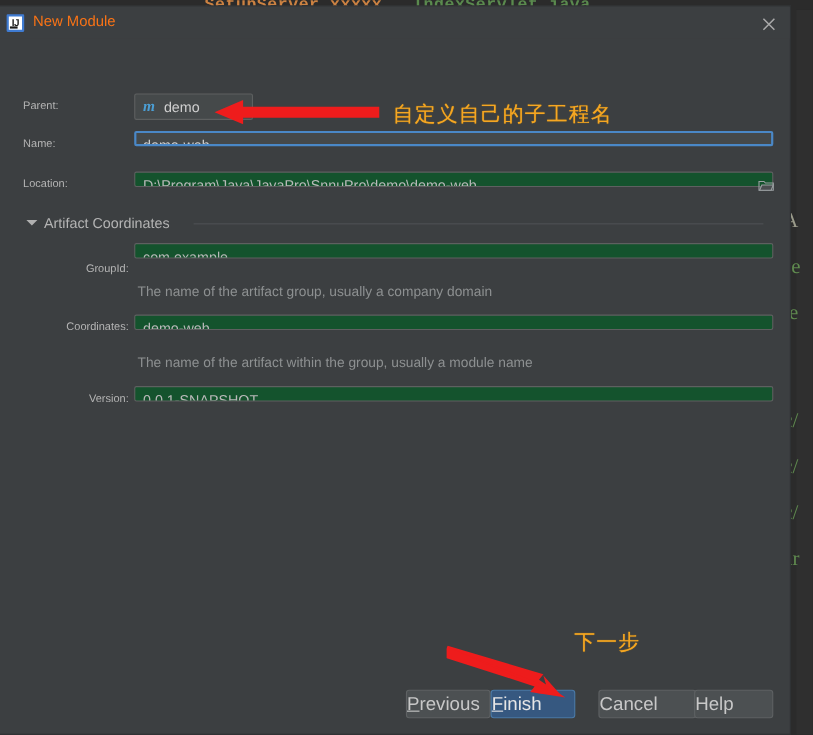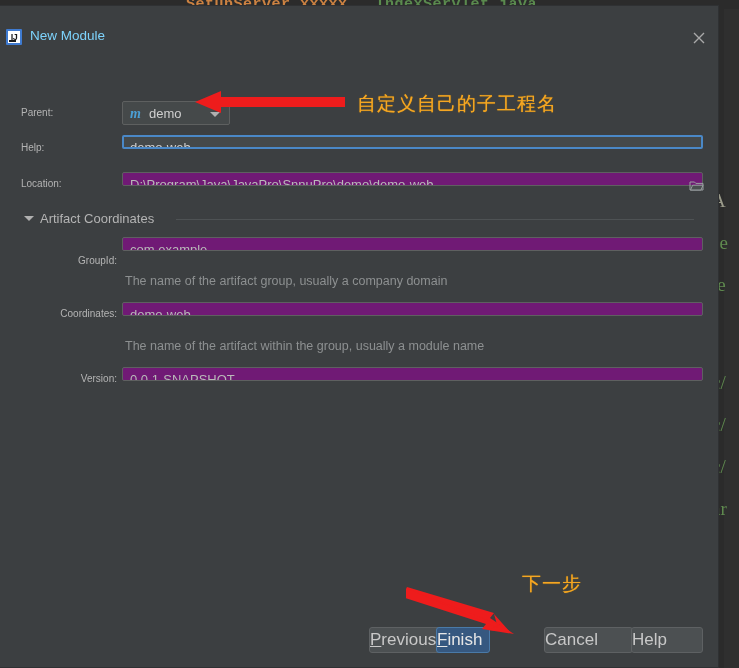--- a/index.html
+++ b/index.html
@@ -70,21 +70,20 @@
     height: 663px;
     background: #3c3f41;
     border: 1px solid #2f3133;
     border-left: none;
   }
 
   .titlebar {
     position: relative;
     height: 29px;
     background: #3c3f41;
-    margin-top: 16px;
   }
   .ij-icon {
     position: absolute;
     left: 6px; top: 7px;
     width: 16px; height: 16px;
     background: #ffffff;
     border: 2px solid #3f7bd1;
     border-radius: 1px;
     display: flex;
     align-items: center;
@@ -100,21 +99,21 @@
     content: "";
     position: absolute;
     left: 1px; bottom: 1px;
     width: 7px; height: 2px;
     background: #1a1a1a;
   }
   .title-text {
     position: absolute;
     left: 30px; top: 6px;
     font-size: 13.5px;
-    color: #7dd3fc;
+    color: #f97316;
   }
   .close-btn {
     position: absolute;
     right: 8px; top: 5px;
     width: 22px; height: 22px;
     cursor: pointer;
   }
   .close-btn svg { display: block; }
 
   
@@ -183,21 +182,21 @@
     white-space: nowrap;
     overflow: hidden;
   }
   .field.focused {
     border: 2px solid #4a88c7;
     background: #45494a;
     line-height: 21px;
     padding-left: 6px;
   }
   .field.readonlyfield {
-    background: #701a75;
+    background: #14532d;
     color: #b9b9b9;
   }
   .folder-icon {
     position: absolute;
     right: 8px; top: 5px;
     width: 15px; height: 13px;
     cursor: pointer;
   }
 
   
@@ -334,21 +333,21 @@
       <div class="row" style="top:50px">
         <div class="lbl" style="left:21px;top:0">Parent:</div>
         <div class="combo">
           <span class="m-icon">m</span>
           <span class="combo-text">demo</span>
           <span class="arrow"></span>
         </div>
       </div>
 
       <div class="row" style="top:85px">
-        <div class="lbl" style="left:21px;top:0">Help:</div>
+        <div class="lbl" style="left:21px;top:0">Name:</div>
         <div class="field focused" style="left:122px;top:-1px;width:581px">demo-web</div>
       </div>
 
       <div class="row" style="top:121px">
         <div class="lbl" style="left:21px;top:0">Location:</div>
         <div class="field readonlyfield" style="left:122px;top:0;width:581px;padding-right:26px">D:\Program\Java\JavaPro\SnnuPro\demo\demo-web</div>
         <div class="folder-icon" style="right:14px;top:6px">
           <svg width="15" height="13" viewBox="0 0 15 13">
             <path d="M1 3 L5.5 3 L6.8 4.4 L14 4.4 L14 11 L1 11 Z" fill="none" stroke="#9aa0a2" stroke-width="1"></path>
             <path d="M1.5 11 L3.6 6.2 L14 6.2 L12 11 Z" fill="#4a4e50" stroke="#9aa0a2" stroke-width="1"></path>
@@ -376,21 +375,21 @@
 
       <div class="row" style="top:316px">
         <div class="lbl" style="left:50px;top:0;width:67px;text-align:right">Version:</div>
         <div class="field readonlyfield" style="left:122px;top:0;width:581px">0.0.1-SNAPSHOT</div>
       </div>
 
     </div>
 
     <div class="footer">
       <div class="btn" style="left:369px;width:77px"><u>P</u><span>revious</span></div>
-      <div class="btn primary" style="left:436px;width:54px"><u>F</u><span>inish</span></div>
+      <div class="btn primary" style="left:446px;width:77px"><u>F</u><span>inish</span></div>
       <div class="btn" style="left:544px;width:89px">Cancel</div>
       <div class="btn" style="left:631px;width:72px">Help</div>
     </div>
 
   </div>
 
   <svg class="arrow-svg" style="left:195px;top:86px;" width="150" height="32">
     <polygon points="0,16 26,5 26,11 150,11 150,21 26,21 26,27" fill="#ee1c1c"></polygon>
   </svg>
   <div class="annot-text" style="left:313px;top:91px">自定义自己的子工程名</div>

